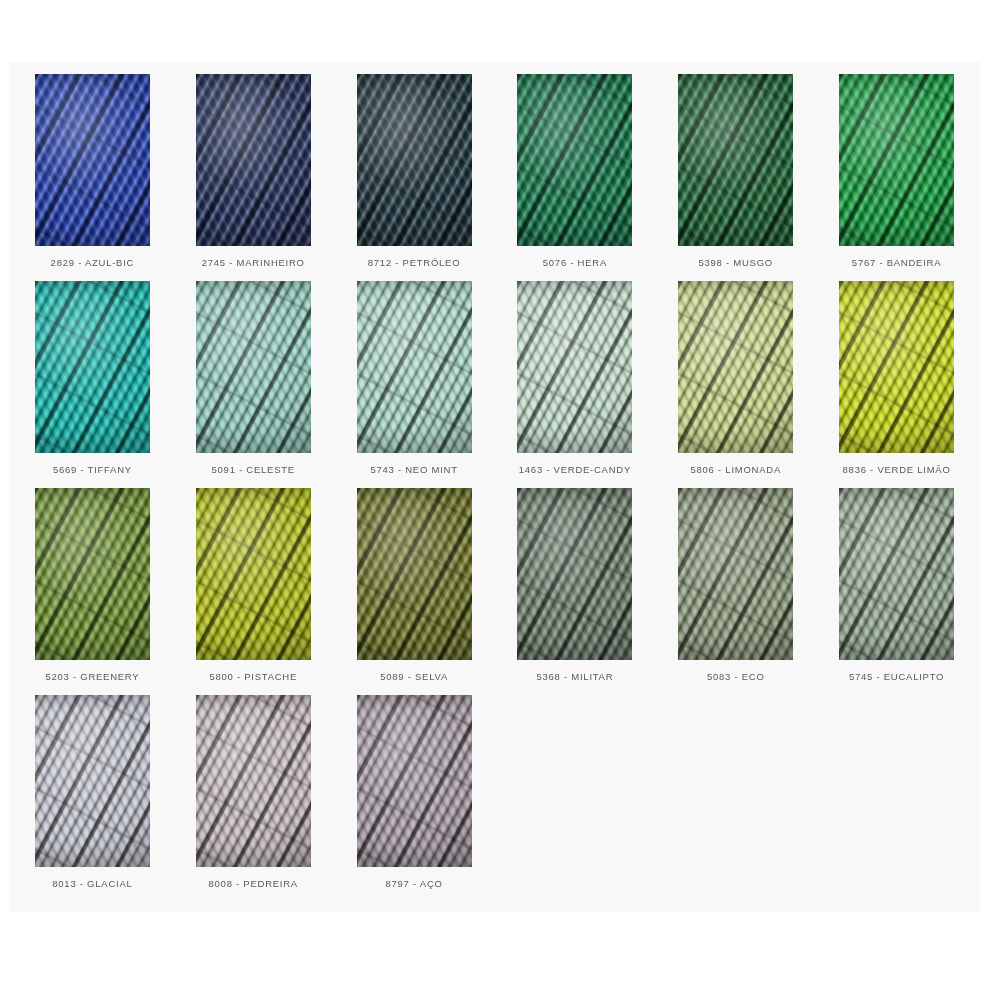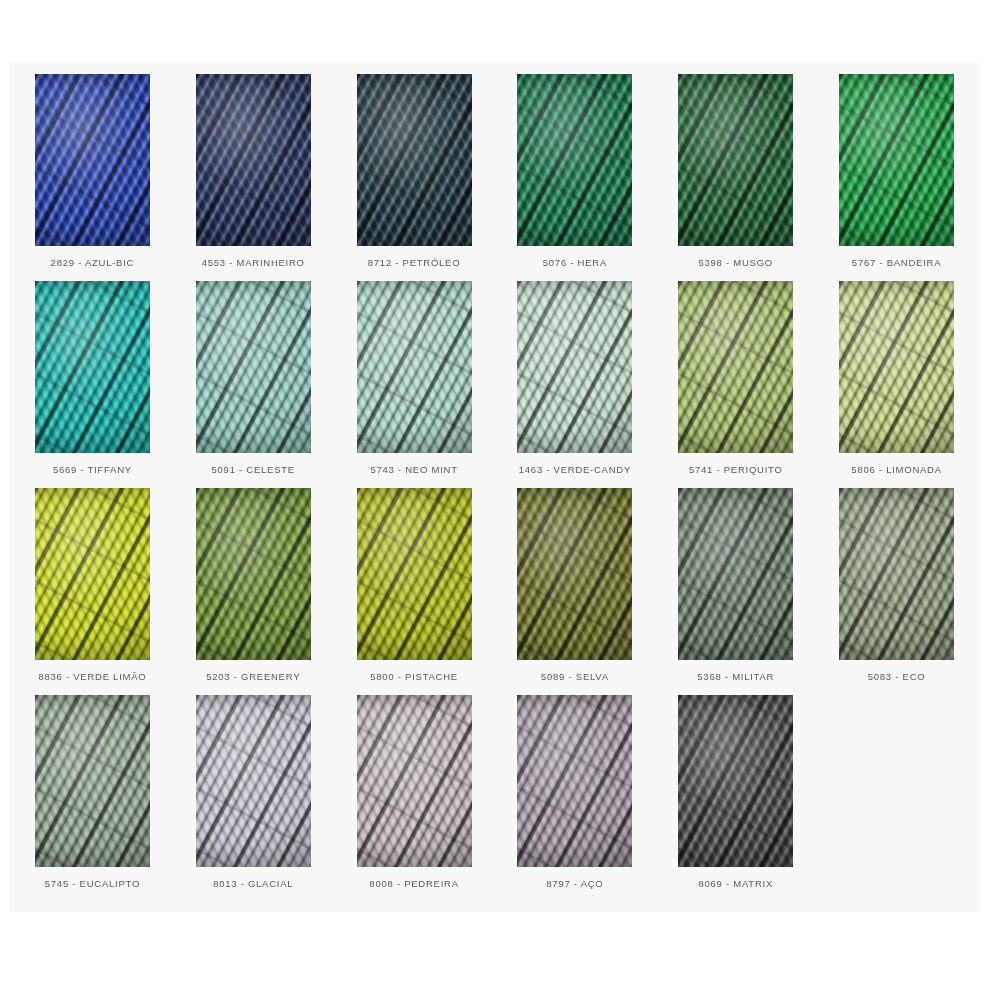--- a/index.html
+++ b/index.html
@@ -173,21 +173,21 @@
       <div class="swatch-cell">
         <div class="swatch-thumb-wrap">
           <div class="yarn" style="--yc: #24325e;">
             <div class="strands-a"></div>
             <div class="strands-b"></div>
             <div class="gaps"></div>
             <div class="shade"></div>
             <div class="vignette"></div>
           </div>
         </div>
-        <div class="swatch-label">4553 - MARINHEIRO</div>
+        <div class="swatch-label">2745 - MARINHEIRO</div>
       </div>
       <div class="swatch-cell">
         <div class="swatch-thumb-wrap">
           <div class="yarn" style="--yc: #1f3740;">
             <div class="strands-a"></div>
             <div class="strands-b"></div>
             <div class="gaps"></div>
             <div class="shade"></div>
             <div class="vignette"></div>
           </div>
@@ -273,32 +273,20 @@
             <div class="strands-b"></div>
             <div class="gaps"></div>
             <div class="shade"></div>
             <div class="vignette"></div>
           </div>
         </div>
         <div class="swatch-label">1463 - VERDE-CANDY</div>
       </div>
       <div class="swatch-cell">
         <div class="swatch-thumb-wrap">
-          <div class="yarn" style="--yc: #a7c069;">
-            <div class="strands-a"></div>
-            <div class="strands-b"></div>
-            <div class="gaps"></div>
-            <div class="shade"></div>
-            <div class="vignette"></div>
-          </div>
-        </div>
-        <div class="swatch-label">5741 - PERIQUITO</div>
-      </div>
-      <div class="swatch-cell">
-        <div class="swatch-thumb-wrap">
           <div class="yarn" style="--yc: #c6d686;">
             <div class="strands-a"></div>
             <div class="strands-b"></div>
             <div class="gaps"></div>
             <div class="shade"></div>
             <div class="vignette"></div>
           </div>
         </div>
         <div class="swatch-label">5806 - LIMONADA</div>
       </div>
@@ -415,27 +403,15 @@
           <div class="yarn" style="--yc: #a79aa6;">
             <div class="strands-a"></div>
             <div class="strands-b"></div>
             <div class="gaps"></div>
             <div class="shade"></div>
             <div class="vignette"></div>
           </div>
         </div>
         <div class="swatch-label">8797 - AÇO</div>
       </div>
-      <div class="swatch-cell">
-        <div class="swatch-thumb-wrap">
-          <div class="yarn" style="--yc: #4b4b48;">
-            <div class="strands-a"></div>
-            <div class="strands-b"></div>
-            <div class="gaps"></div>
-            <div class="shade"></div>
-            <div class="vignette"></div>
-          </div>
-        </div>
-        <div class="swatch-label">8069 - MATRIX</div>
-      </div>
     </div>
 
 </div>
 
 </body></html>

